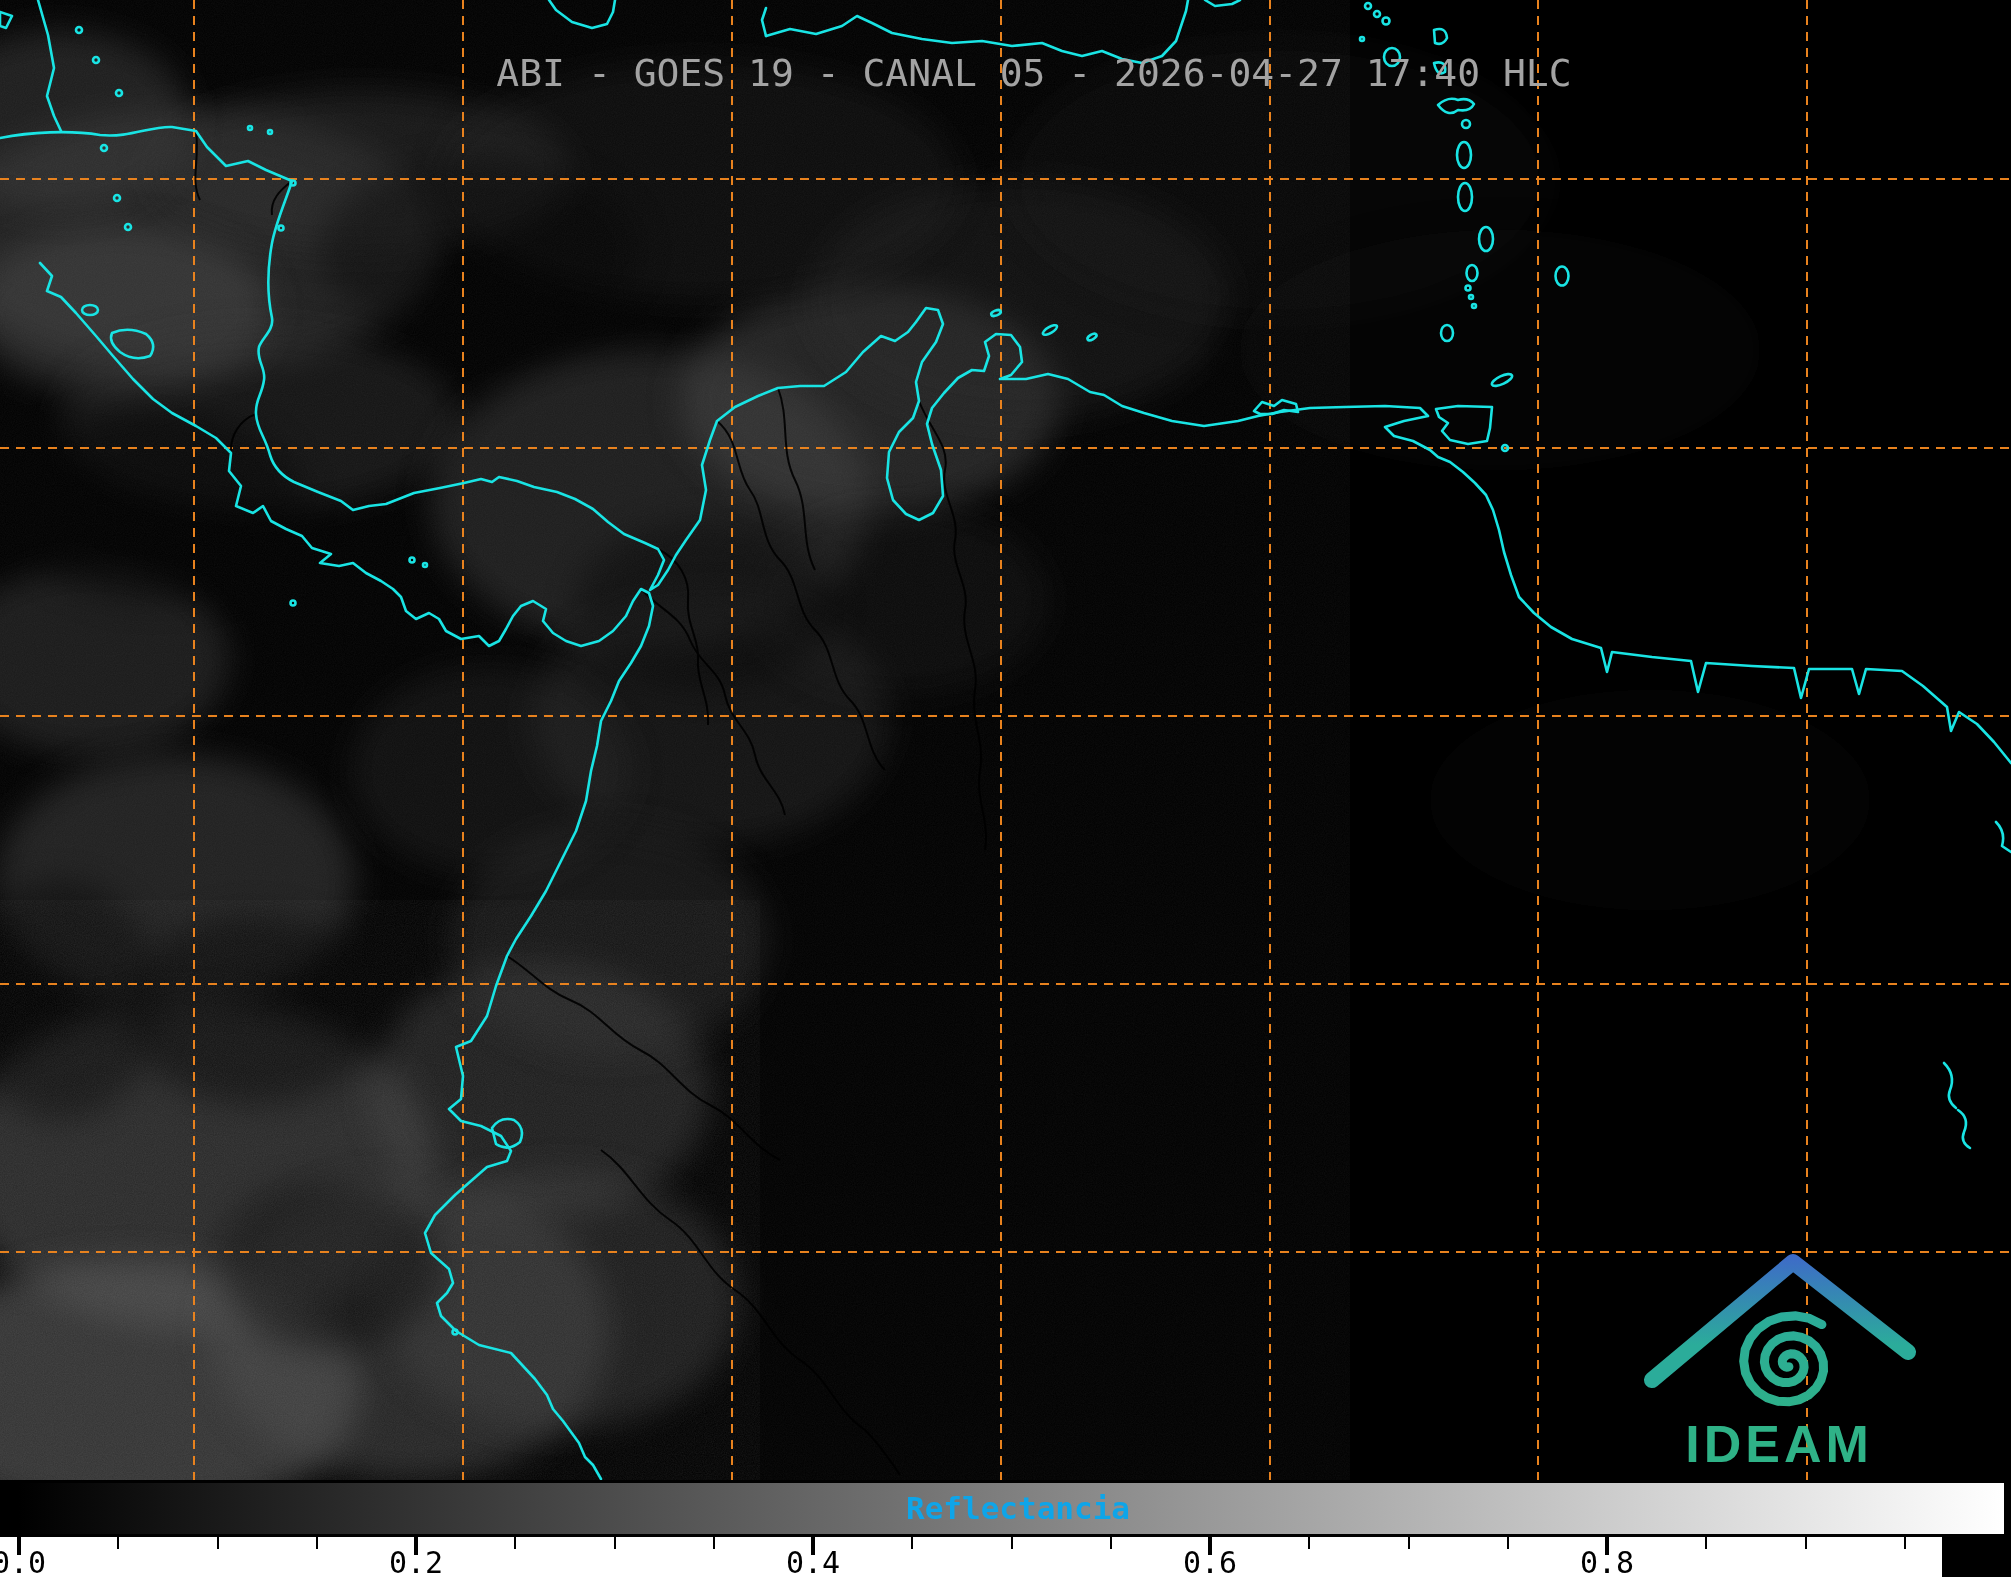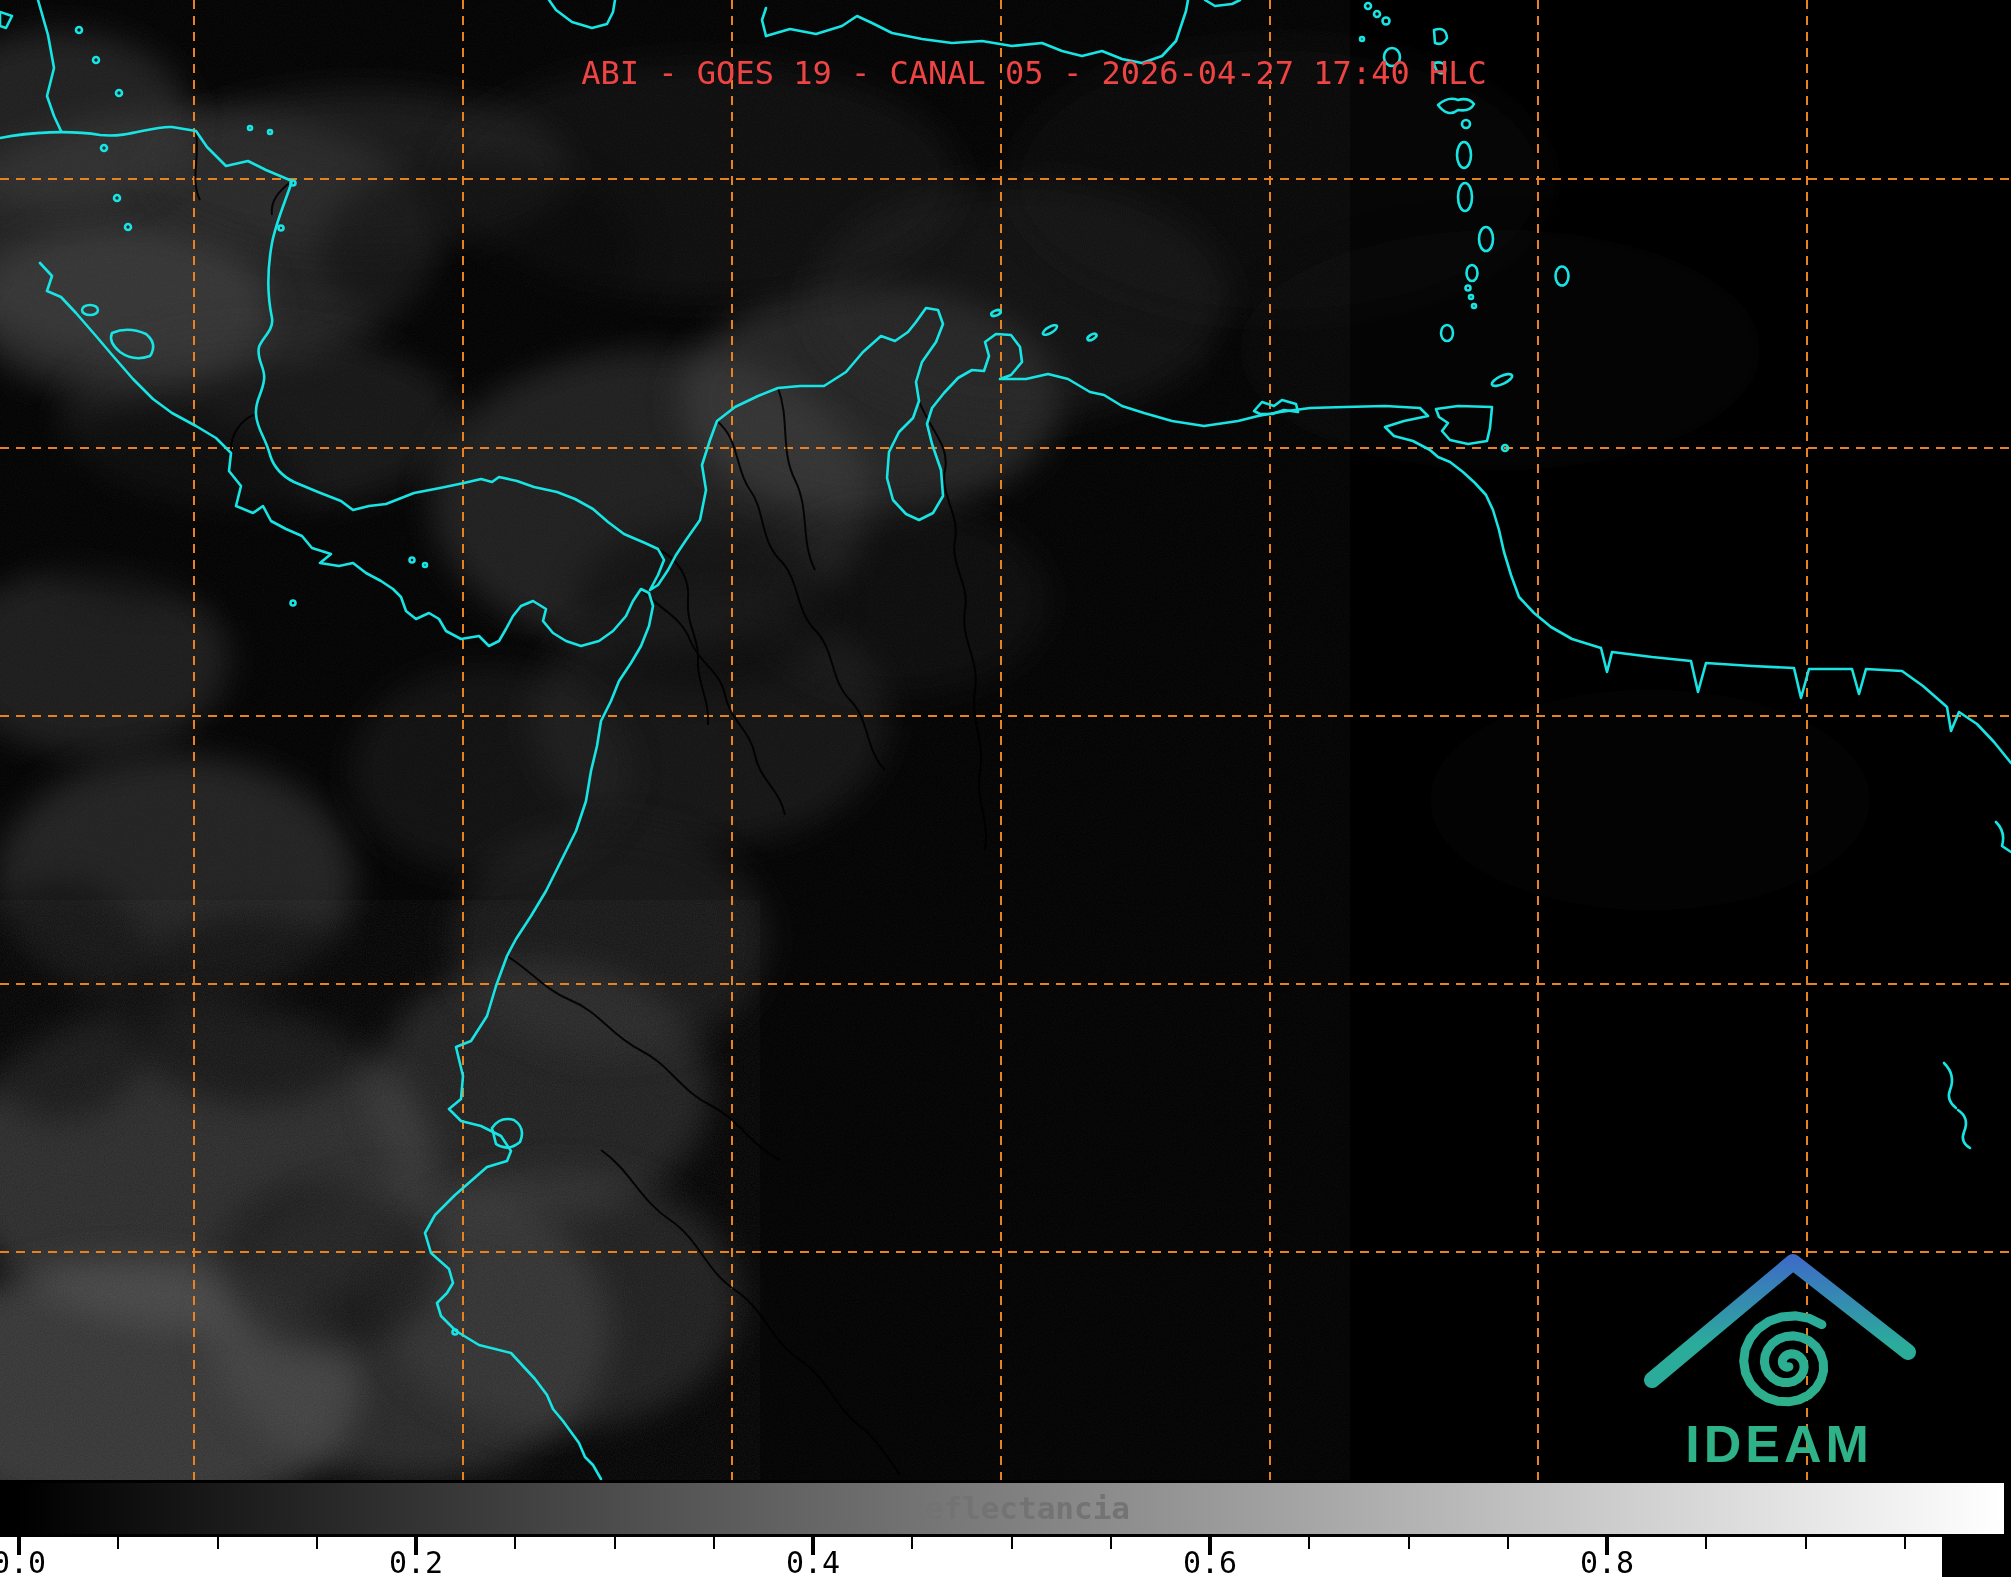--- a/index.html
+++ b/index.html
@@ -1,26 +1,26 @@
 <!DOCTYPE html>
 <html><head>
 <meta charset="utf-8">
 <style>
   html,body{margin:0;padding:0;background:#1a1a1a;}
   #stage{position:relative;width:2011px;height:1577px;overflow:hidden;background:#000;
          font-family:"DejaVu Sans Mono","Liberation Mono",monospace;}
   #map{position:absolute;left:0;top:0;width:2011px;height:1480px;background:#000;}
   #mapsvg{position:absolute;left:0;top:0;}
   #page-title{position:absolute;left:1034px;top:54px;transform:translateX(-50%);
-    color:#ef4444;font-size:32px;line-height:38px;white-space:nowrap;letter-spacing:0px;}
+    color:#a3a3a3;font-size:38px;line-height:38px;white-space:nowrap;letter-spacing:0px;}
   
   #cbar{position:absolute;left:16px;top:1480px;width:1985px;height:51px;
         border:3px solid #000;background:linear-gradient(to right,#000000,#ffffff);}
   #cbar-label{position:absolute;left:1018px;top:1490px;transform:translateX(-50%);
-        color:#737373;font-weight:bold;font-size:31px;white-space:nowrap;}
+        color:#0ea5e9;font-weight:bold;font-size:31px;white-space:nowrap;}
   #cbar-strip{position:absolute;left:0;top:1537px;width:1942px;height:40px;background:#ffffff;}
   .tick{position:absolute;top:0;background:#000;}
   .tick.major{width:4px;height:18px;}
   .tick.minor{width:2px;height:12px;}
   .tick-label{position:absolute;top:8px;transform:translateX(-50%);
         color:#000;font-size:30px;white-space:nowrap;}
 </style>
 </head>
 <body>
 

